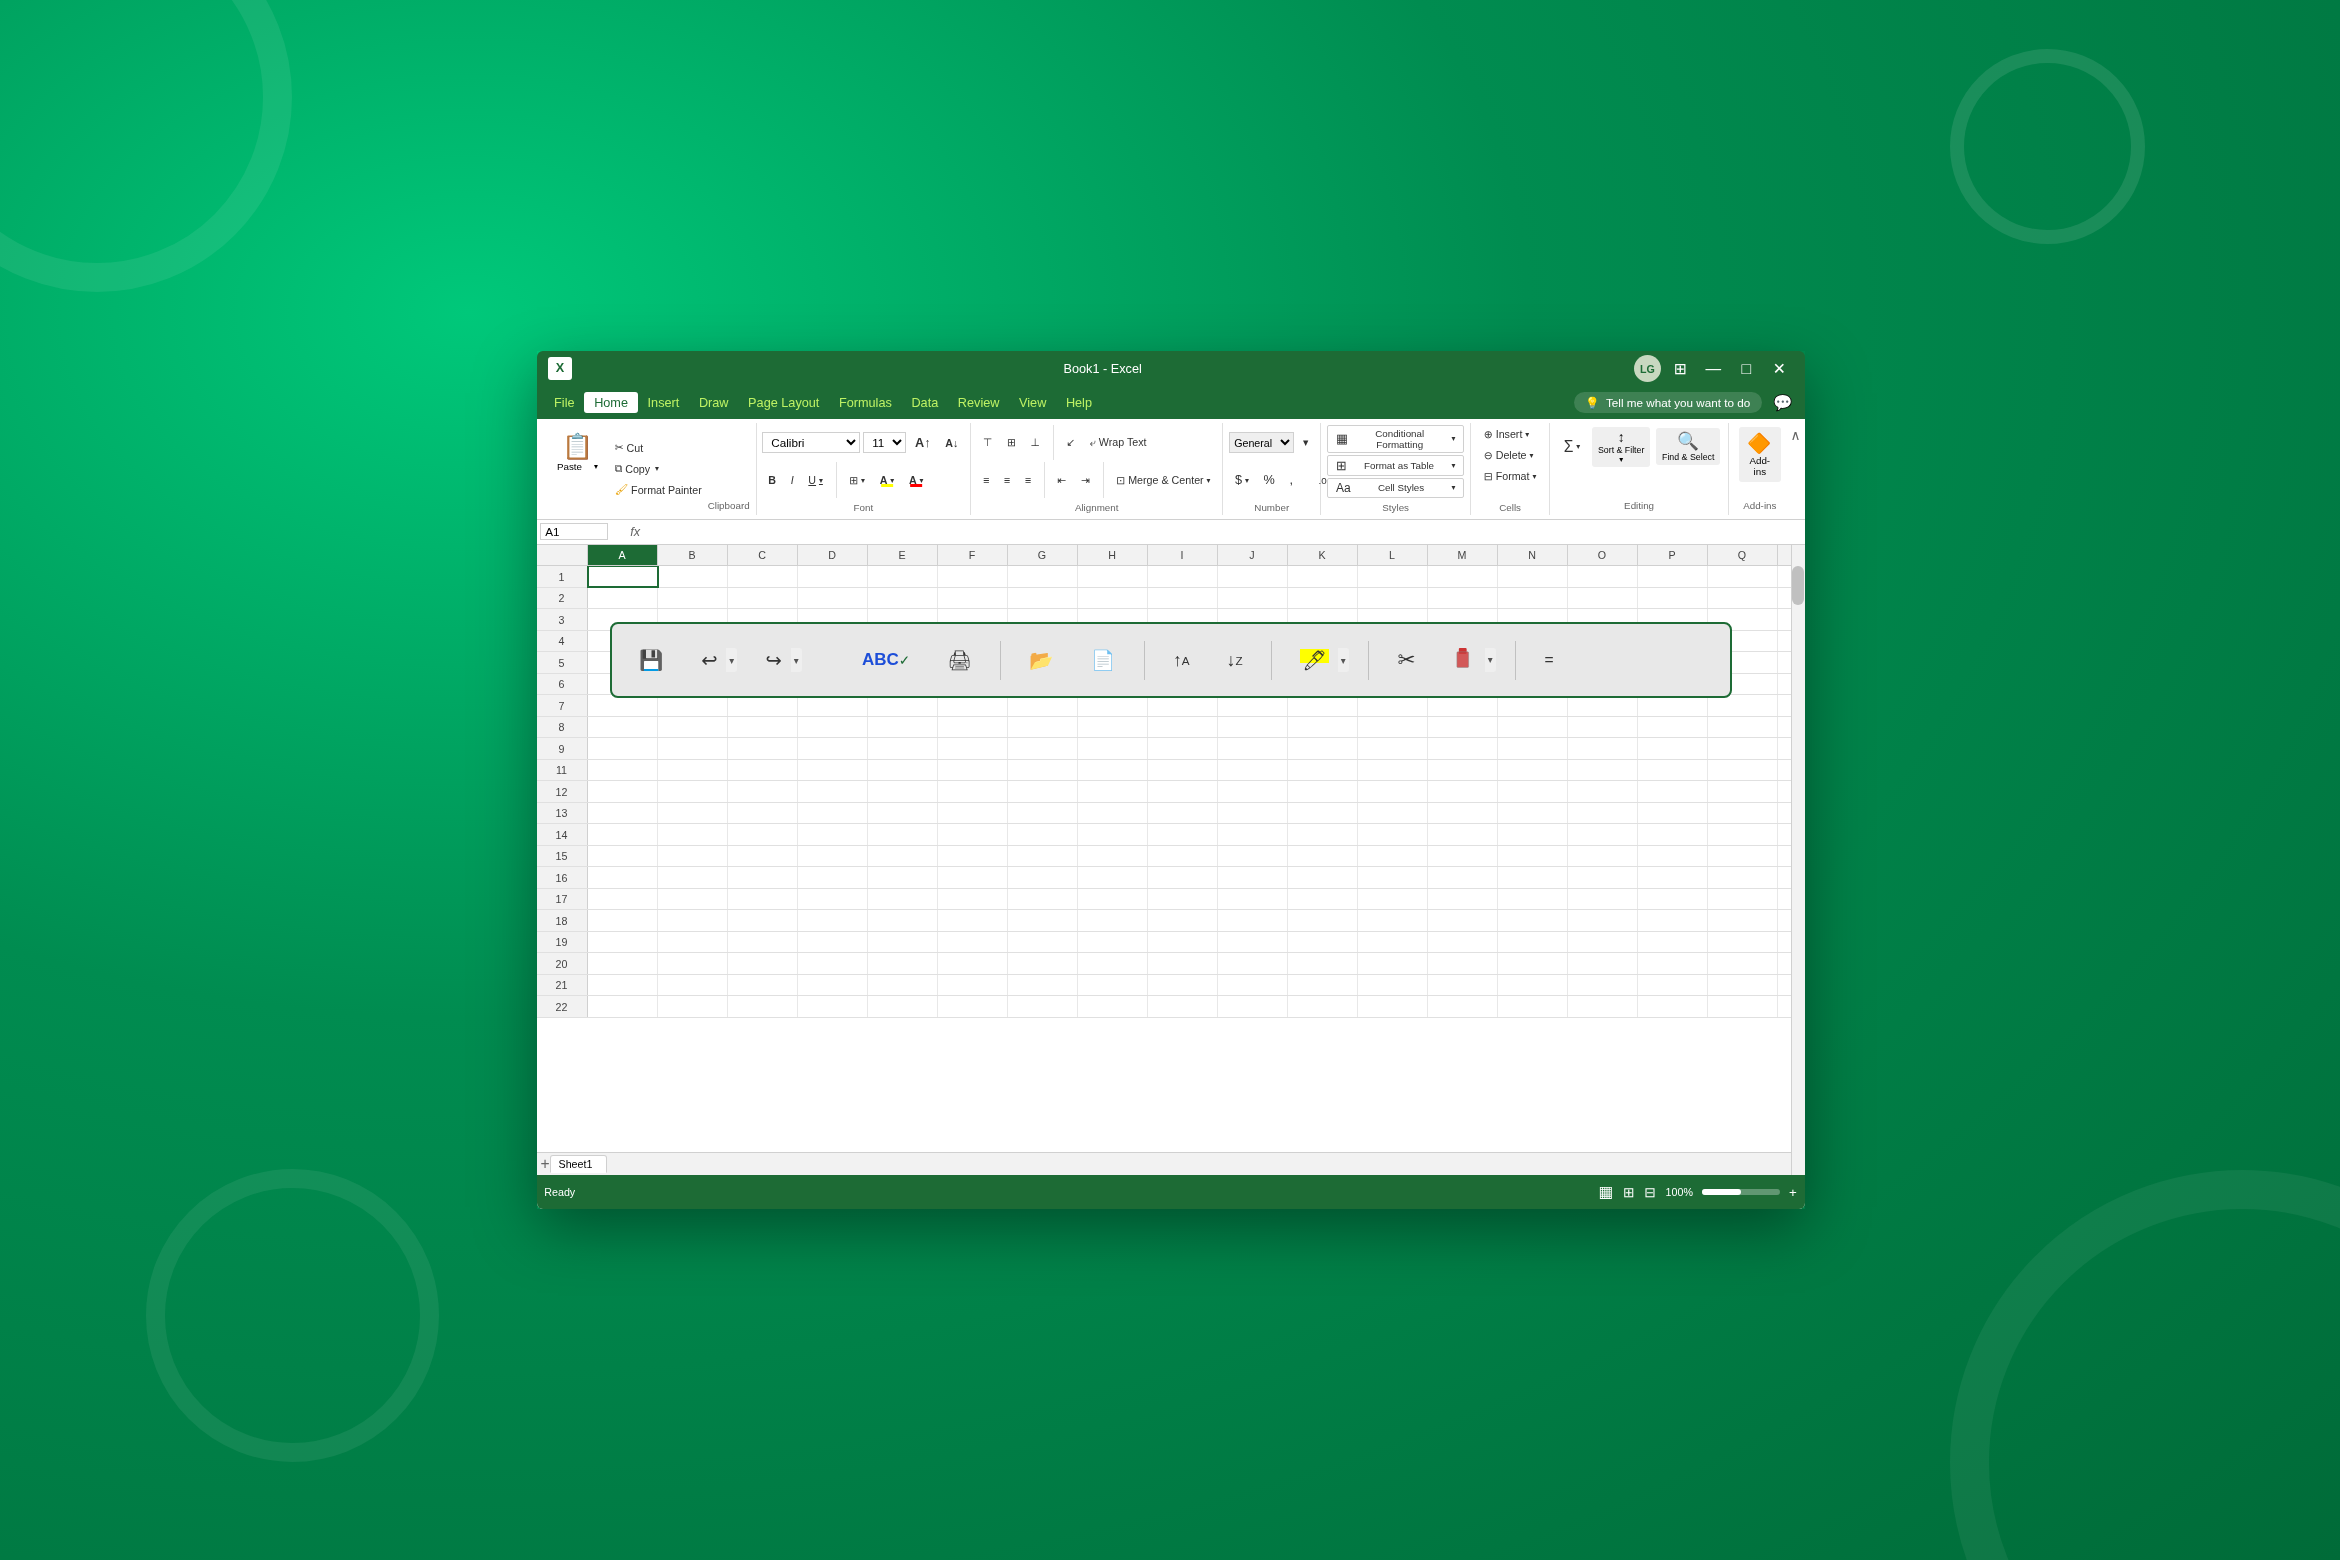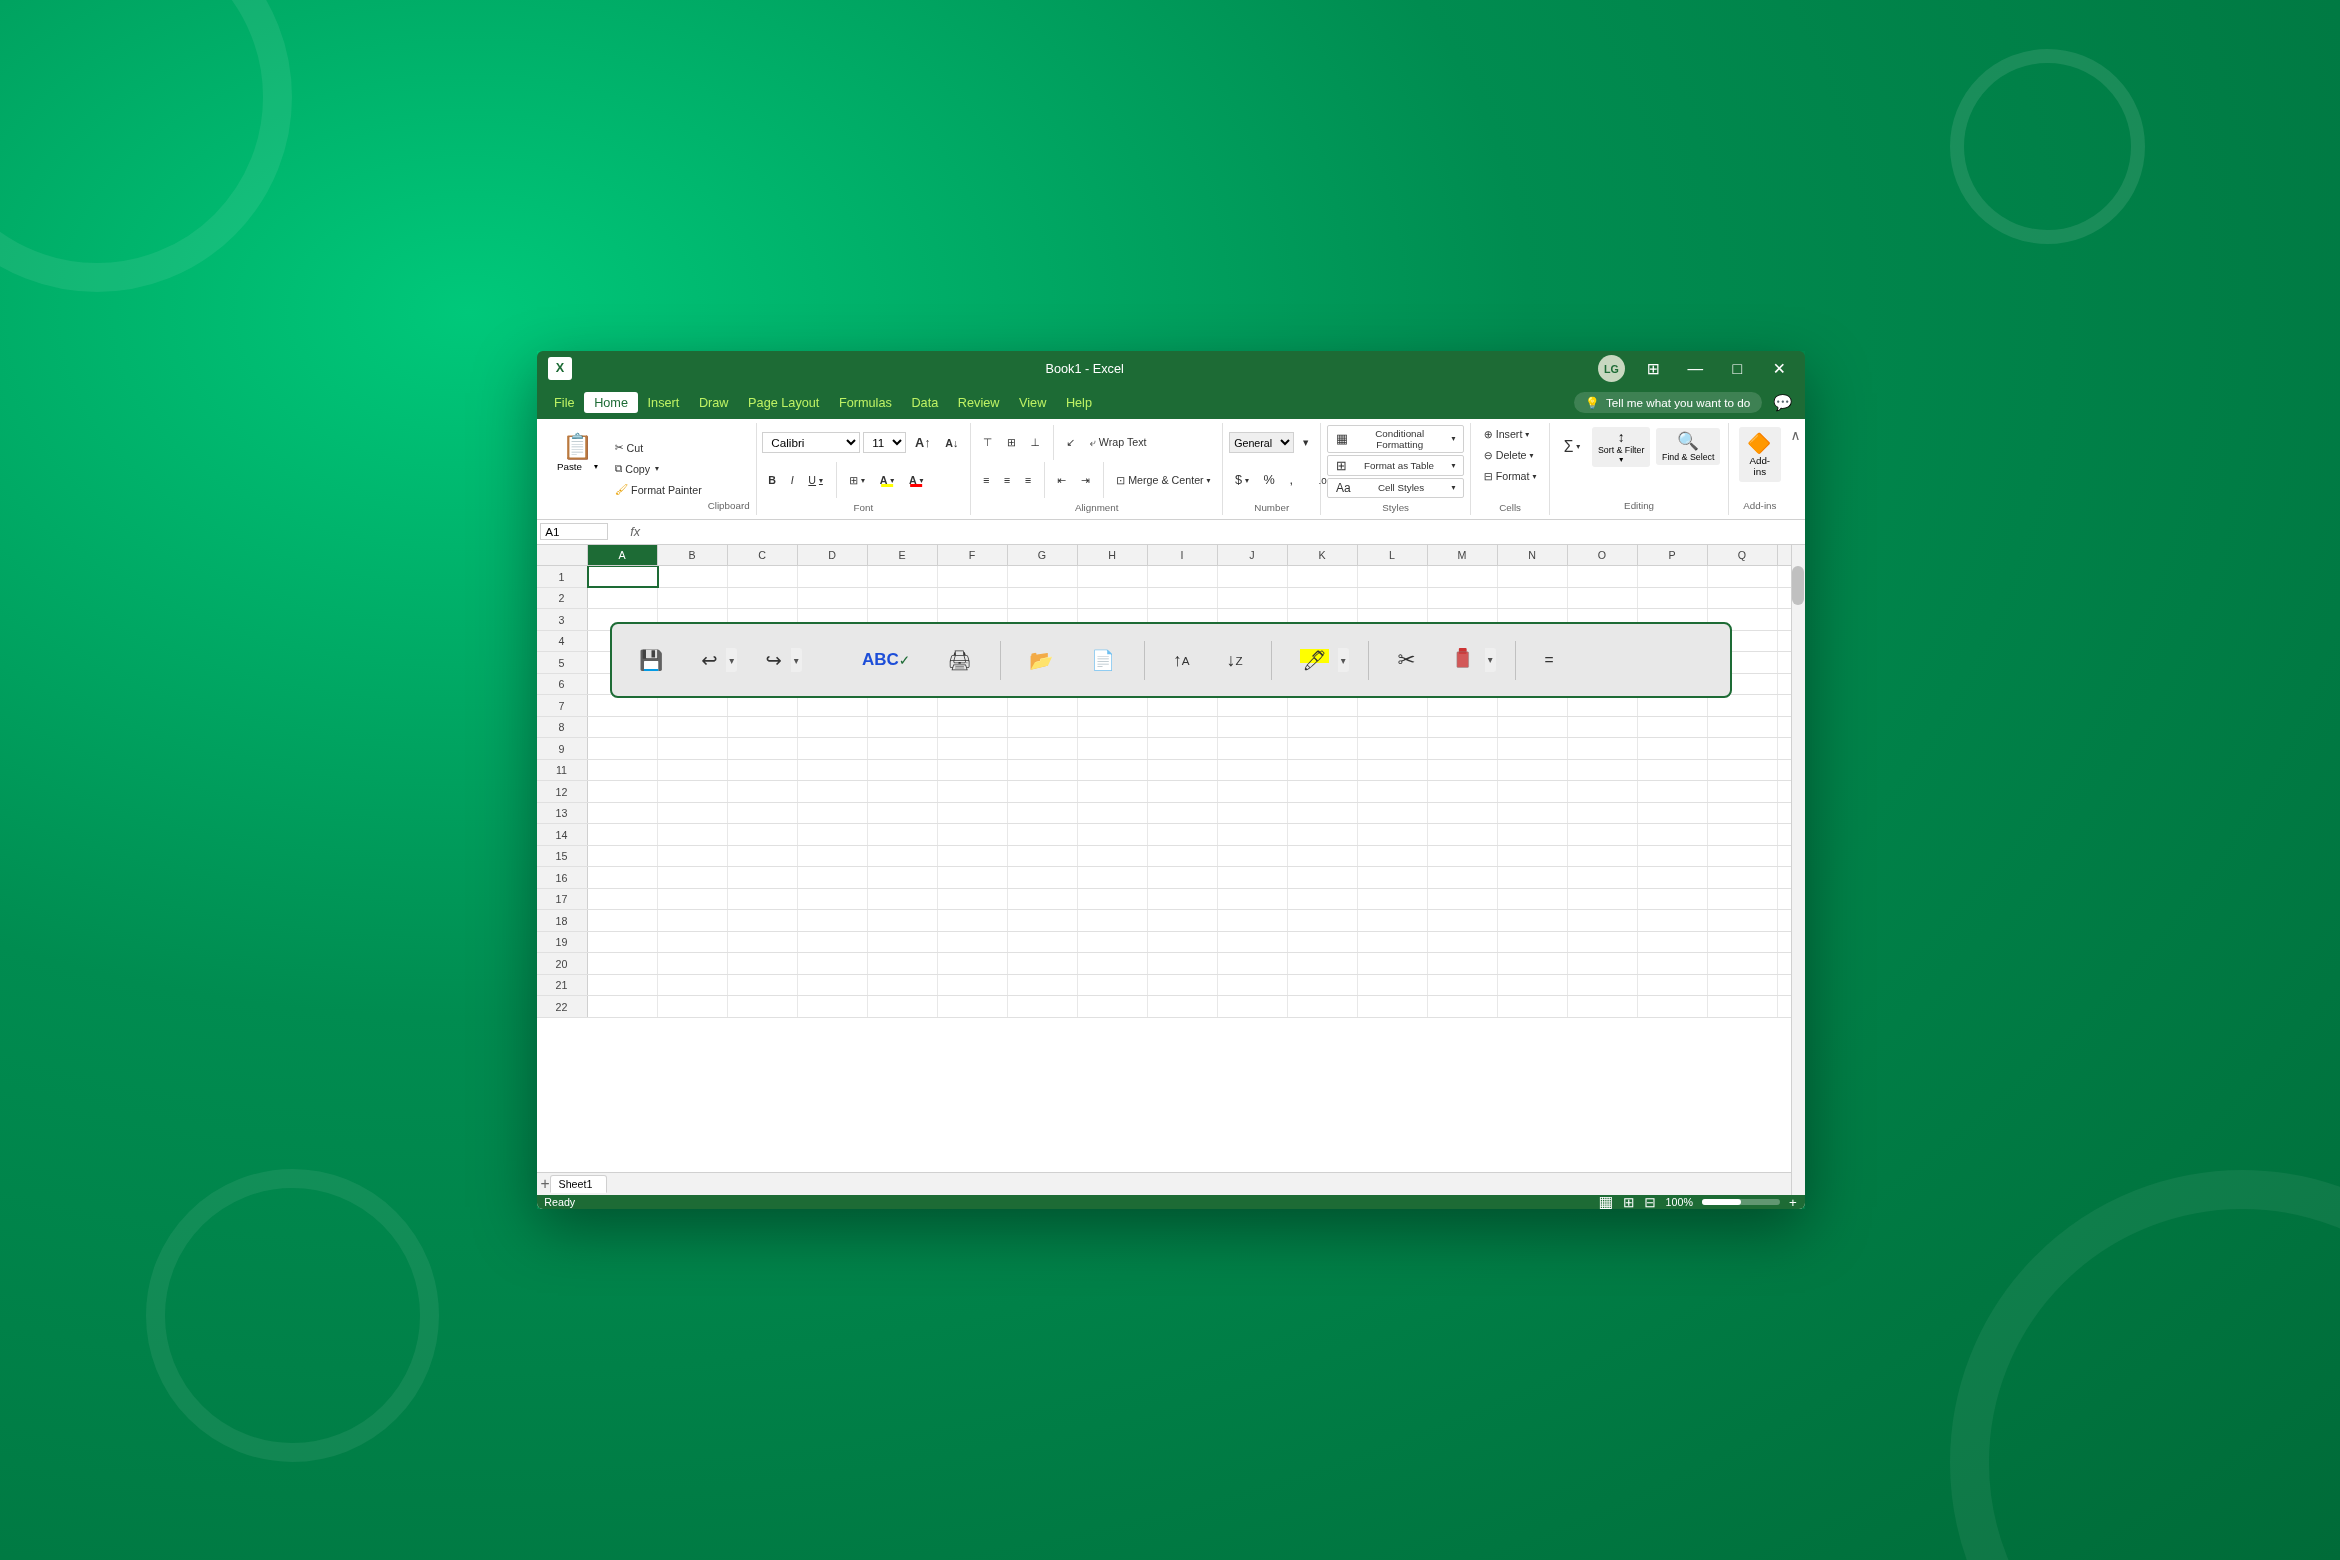--- a/index.html
+++ b/index.html
@@ -44,21 +44,21 @@
       display: flex;
       align-items: center;
       gap: 7.8px;
       font-size: 12.7px;
       color: #fff;
     }
 
     .title-bar-right {
       display: flex;
       align-items: flex-end;
-      gap: 15px;
+      gap: 6px;
     }
 
     .window-btn {
       width: 27px;
       height: 27px;
       border: none;
       background: transparent;
       color: #fff;
       font-size: 15.6px;
       cursor: pointer;
@@ -332,21 +332,21 @@
       color: #555;
       padding: 5.9px 2px;
       cursor: pointer;
       border: 1px solid transparent;
       border-radius: 0 2.9px 2.9px 0;
     }
 
     
     .status-bar {
       background: #1d6b35;
-      height: 14px;
+      height: 34px;
       display: flex;
       align-items: center;
       padding: 0 7.8px;
       color: #fff;
       font-size: 10.7px;
     }
 
     .status-right {
       margin-left: auto;
       display: flex;

